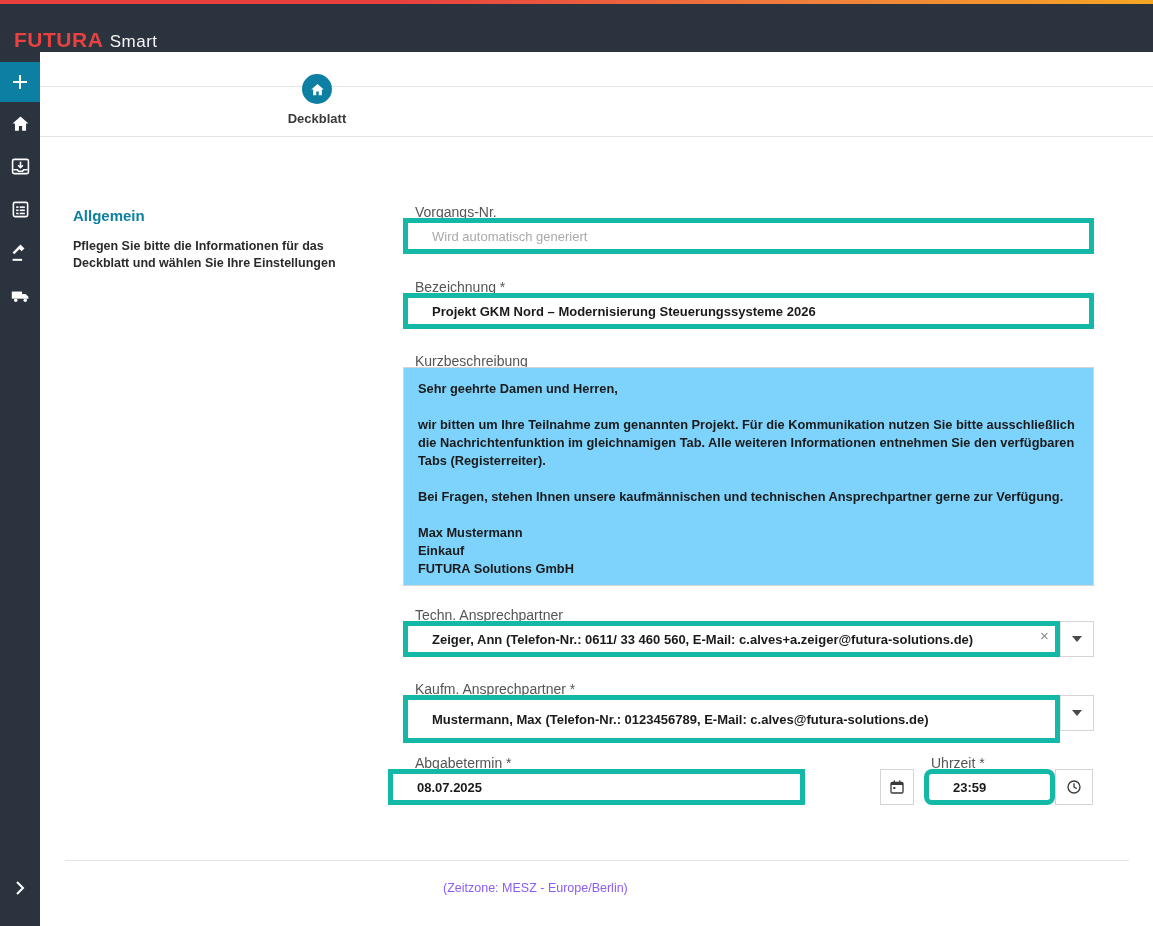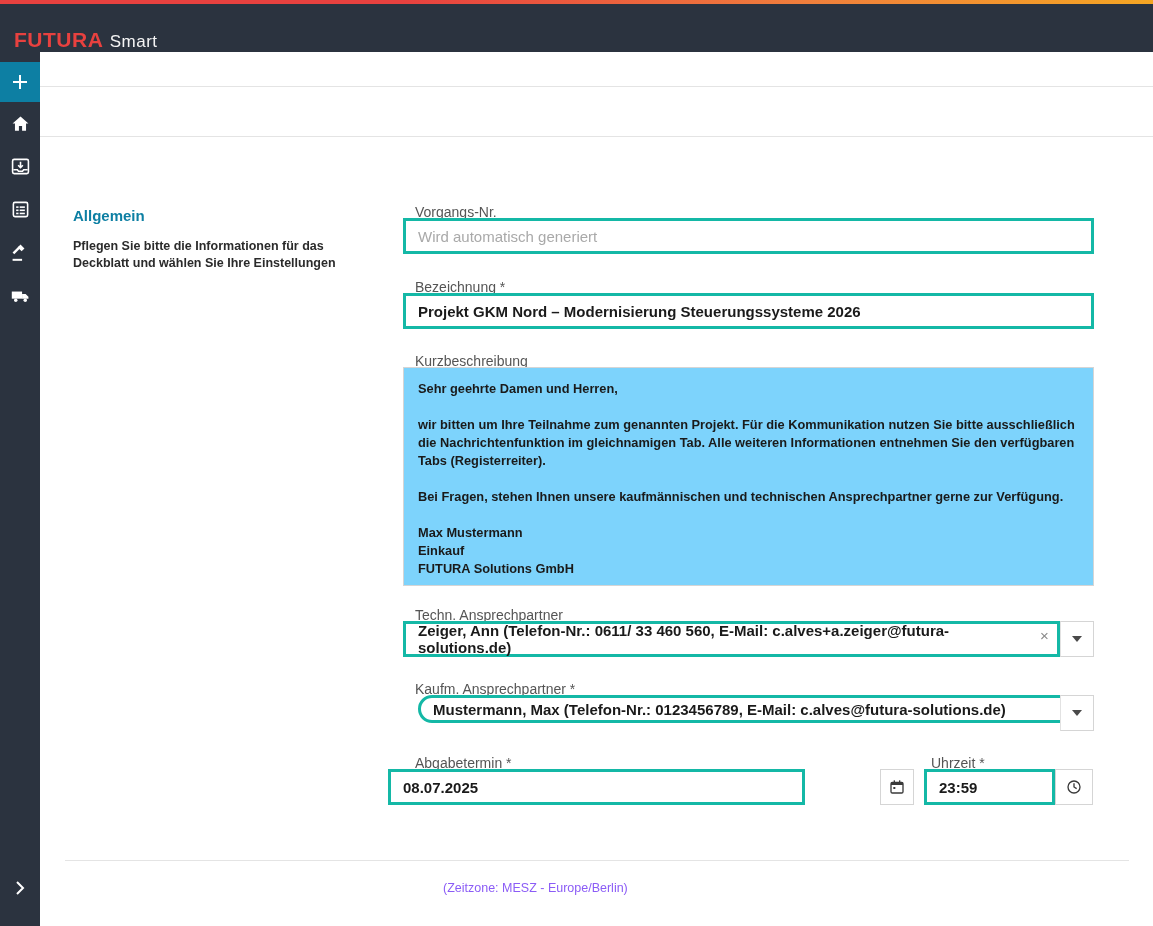--- a/index.html
+++ b/index.html
@@ -145,26 +145,26 @@
     width: 1113px;
   }
   .field-label {
     position: absolute;
     font-size: 14px;
     color: #555;
   }
 
   .input {
     position: absolute;
-    border: 3px solid #14b8a6;
+    border: 5px solid #14b8a6;
     background: #fff;
-    font-size: 15px;
+    font-size: 13px;
     color: #1a1a1a;
     font-weight: bold;
-    padding: 0 12px;
+    padding: 0 24px;
     display: flex;
     align-items: center;
     font-family: "Liberation Sans", sans-serif;
   }
   .input.placeholder {
     color: #a9a9a9;
     font-weight: normal;
   }
   .textarea {
     position: absolute;
@@ -288,20 +288,28 @@
       <path d="M5 2 L11 8 L5 14" stroke="#ffffff" stroke-width="2" fill="none"></path>
     </svg>
   </div>
 </div>
 
 <div class="content">
 
   <div class="tabbar"></div>
   <div class="tabbar2"></div>
 
+  <div class="tab">
+    <div class="tab-circle">
+      <svg width="15" height="15" viewBox="0 0 24 24">
+        <path d="M12 3 L2 12 H5 V21 H10 V15 H14 V21 H19 V12 H22 Z" fill="#ffffff"></path>
+      </svg>
+    </div>
+    <div class="tab-label">Deckblatt</div>
+  </div>
 
   <div class="sec-title">Allgemein</div>
   <div class="sec-desc">Pflegen Sie bitte die Informationen für das Deckblatt und wählen Sie Ihre Einstellungen</div>
 
   <div class="form">
 
     <div class="field-label" style="top:152px; left:375px;">Vorgangs-Nr.</div>
     <div class="input placeholder" style="top:166px; left:363px; width:691px; height:36px;">Wird automatisch generiert</div>
 
     <div class="field-label" style="top:227px; left:375px;">Bezeichnung *</div>
@@ -319,39 +327,39 @@
 FUTURA Solutions GmbH</div>
 
     <div class="field-label" style="top:555px; left:375px;">Techn. Ansprechpartner</div>
     <div class="input" style="top:569px; left:363px; width:657px; height:36px; padding-right:30px;">Zeiger, Ann (Telefon-Nr.: 0611/ 33 460 560, E-Mail: c.alves+a.zeiger@futura-solutions.de)</div>
     <div class="clear-x" style="top:575px; left:1000px;">×</div>
     <div class="dropdown-btn" style="top:569px; left:1020px; height:36px;">
       <span class="caret"></span>
     </div>
 
     <div class="field-label" style="top:629px; left:375px;">Kaufm. Ansprechpartner *</div>
-    <div class="input" style="top:643px; left:378px; width:657px; height:28px;border-radius:17px;">Mustermann, Max (Telefon-Nr.: 0123456789, E-Mail: c.alves@futura-solutions.de)</div>
+    <div class="input" style="top:643px; left:363px; width:657px; height:48px;">Mustermann, Max (Telefon-Nr.: 0123456789, E-Mail: c.alves@futura-solutions.de)</div>
     <div class="dropdown-btn" style="top:643px; left:1020px; height:36px;">
       <span class="caret"></span>
     </div>
 
     <div class="field-label" style="top:703px; left:375px;">Abgabetermin *</div>
     <div class="input" style="top:717px; left:348px; width:417px; height:36px;">08.07.2025</div>
     <div class="icon-btn" style="top:717px; left:840px; width:34px; height:36px;">
       <svg width="16" height="16" viewBox="0 0 24 24">
         <rect x="3" y="5" width="18" height="16" rx="2" fill="none" stroke="#3a3a3a" stroke-width="2"></rect>
         <rect x="3" y="5" width="18" height="4" fill="#3a3a3a"></rect>
         <rect x="7" y="2" width="2" height="5" fill="#3a3a3a"></rect>
         <rect x="15" y="2" width="2" height="5" fill="#3a3a3a"></rect>
         <rect x="6.5" y="12" width="3" height="3" fill="#3a3a3a"></rect>
       </svg>
     </div>
 
     <div class="field-label" style="top:703px; left:891px;text-align:right;">Uhrzeit *</div>
-    <div class="input" style="top:717px; left:884px; width:131px; height:36px;">23:59</div>
+    <div class="input" style="top:717px; left:884px; width:131px; height:36px;border-radius:8px;">23:59</div>
     <div class="icon-btn" style="top:717px; left:1015px; width:38px; height:36px;">
       <svg width="16" height="16" viewBox="0 0 24 24">
         <circle cx="12" cy="12" r="9" fill="none" stroke="#3a3a3a" stroke-width="2"></circle>
         <path d="M12 6.5 V12 L16 14.5" stroke="#3a3a3a" stroke-width="2" fill="none"></path>
       </svg>
     </div>
 
     <div class="tz-note">(Zeitzone: MESZ - Europe/Berlin)</div>
     <div class="bottom-rule"></div>
   </div>

